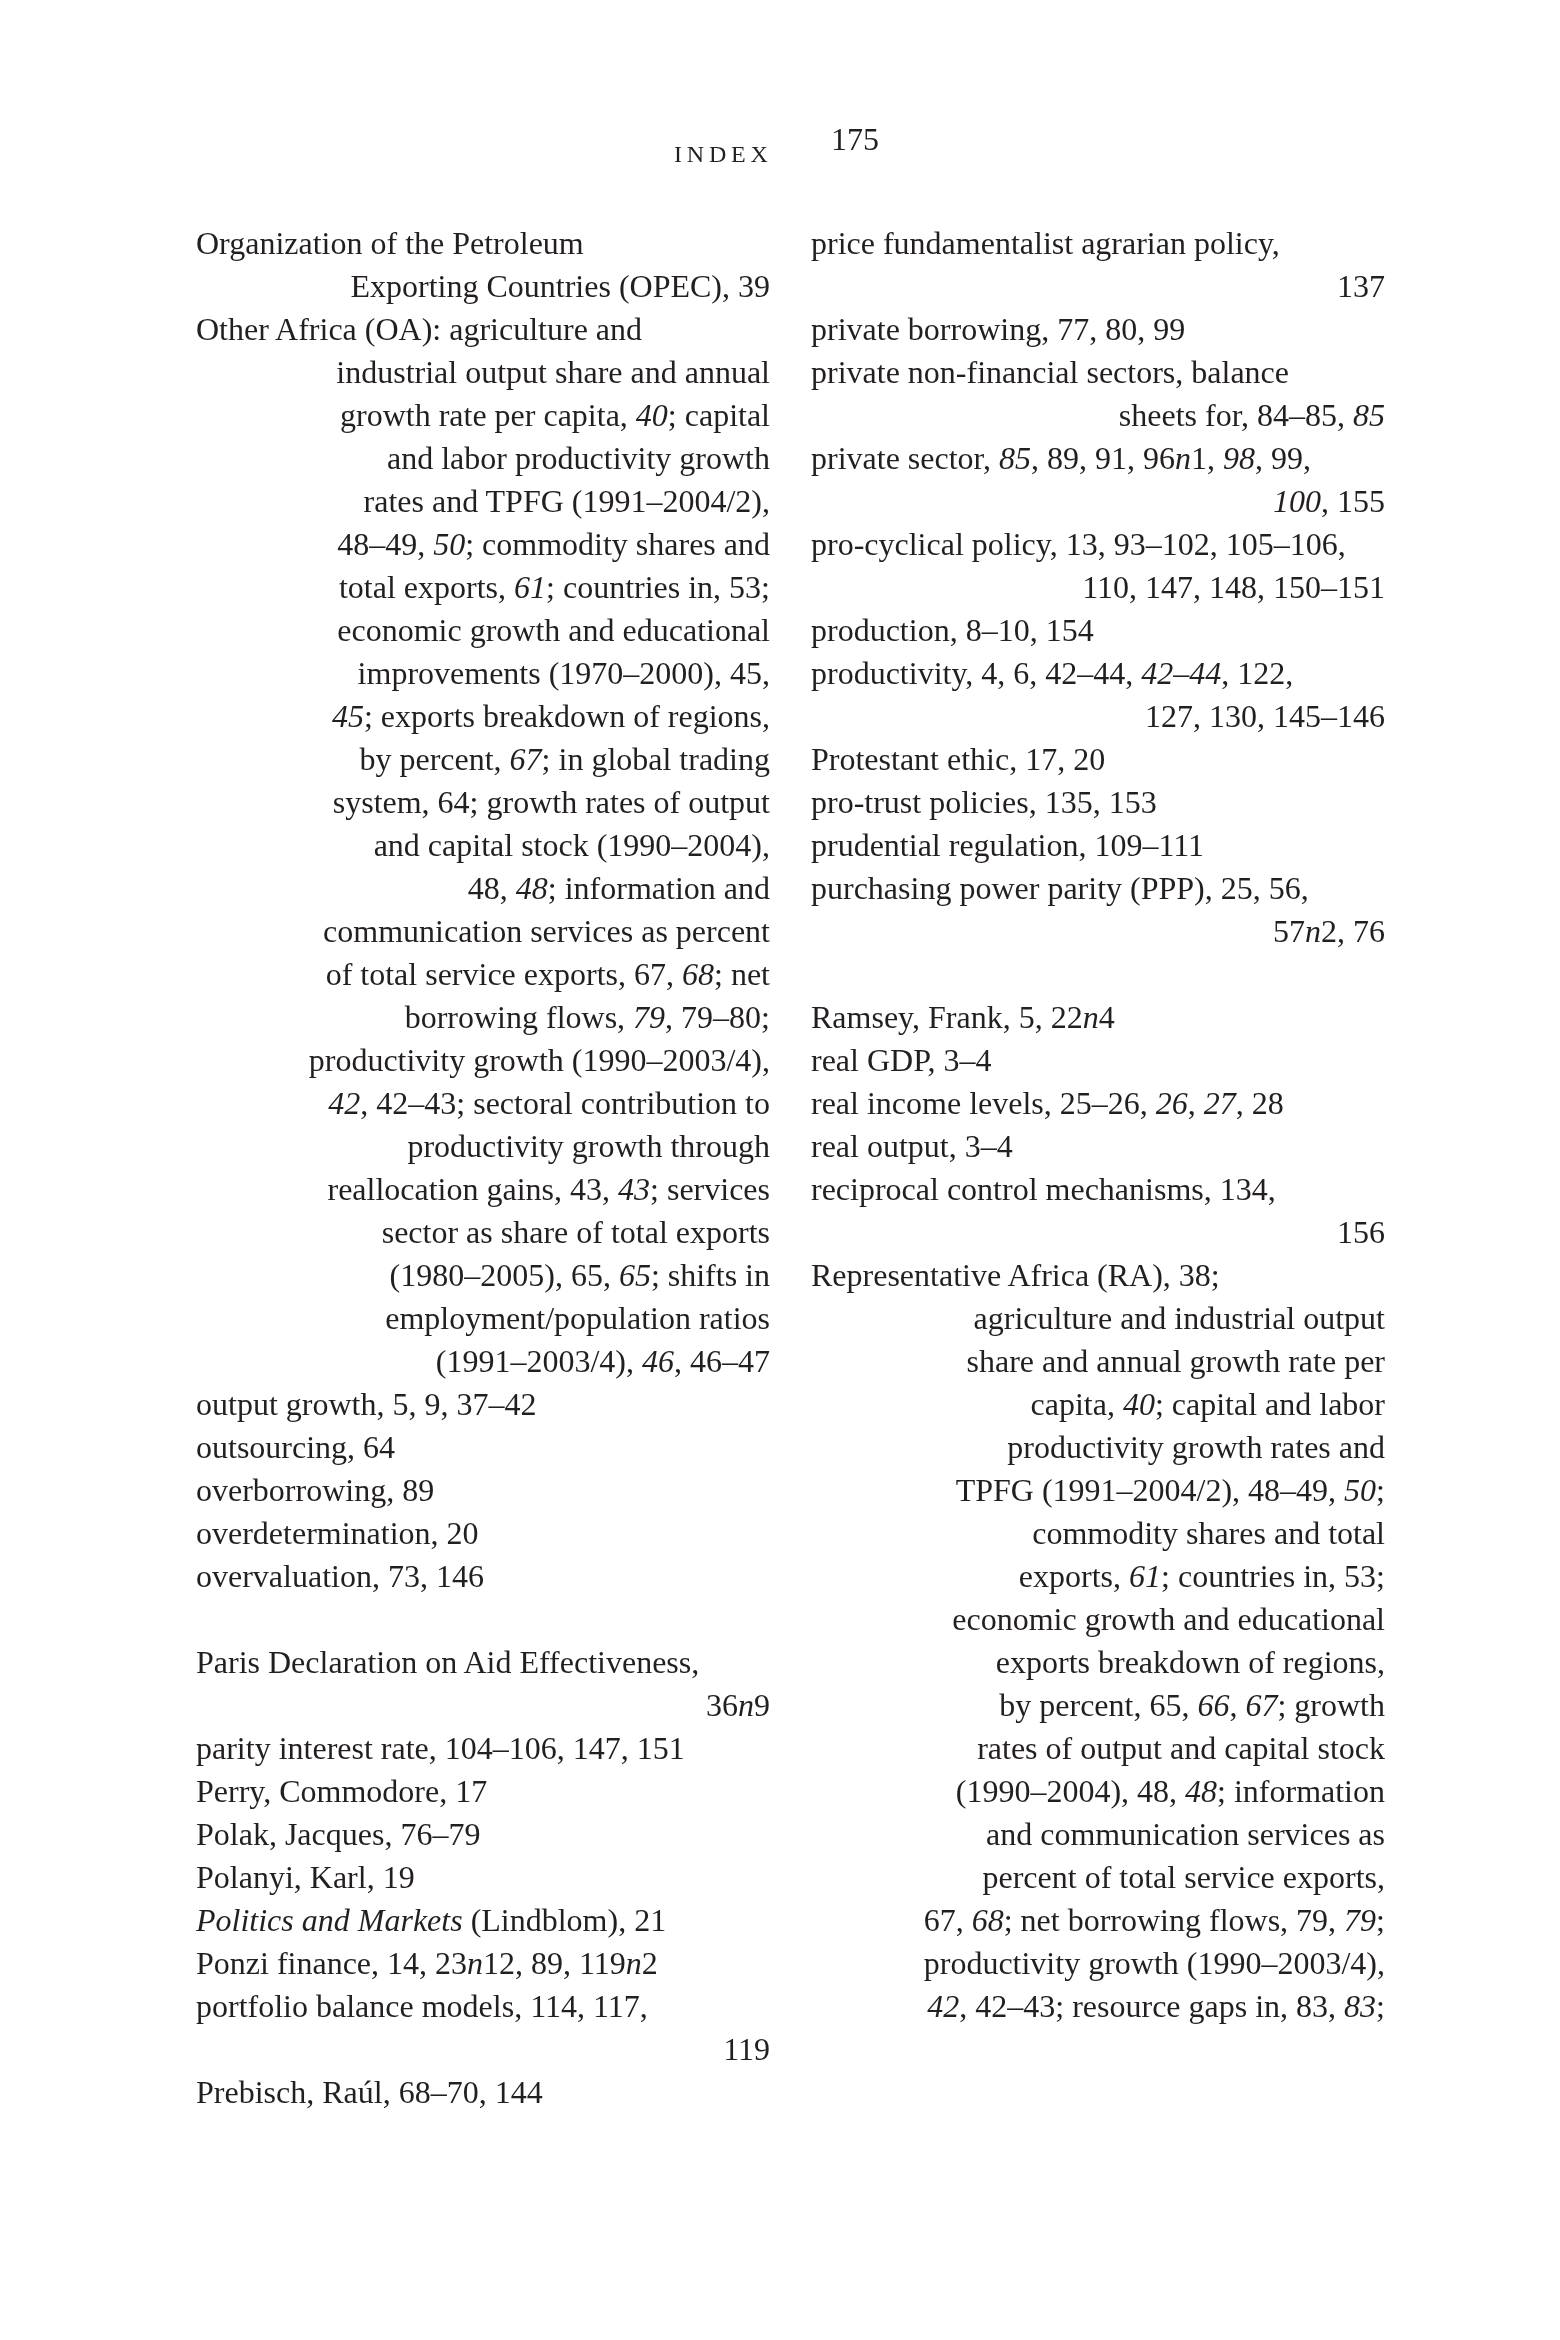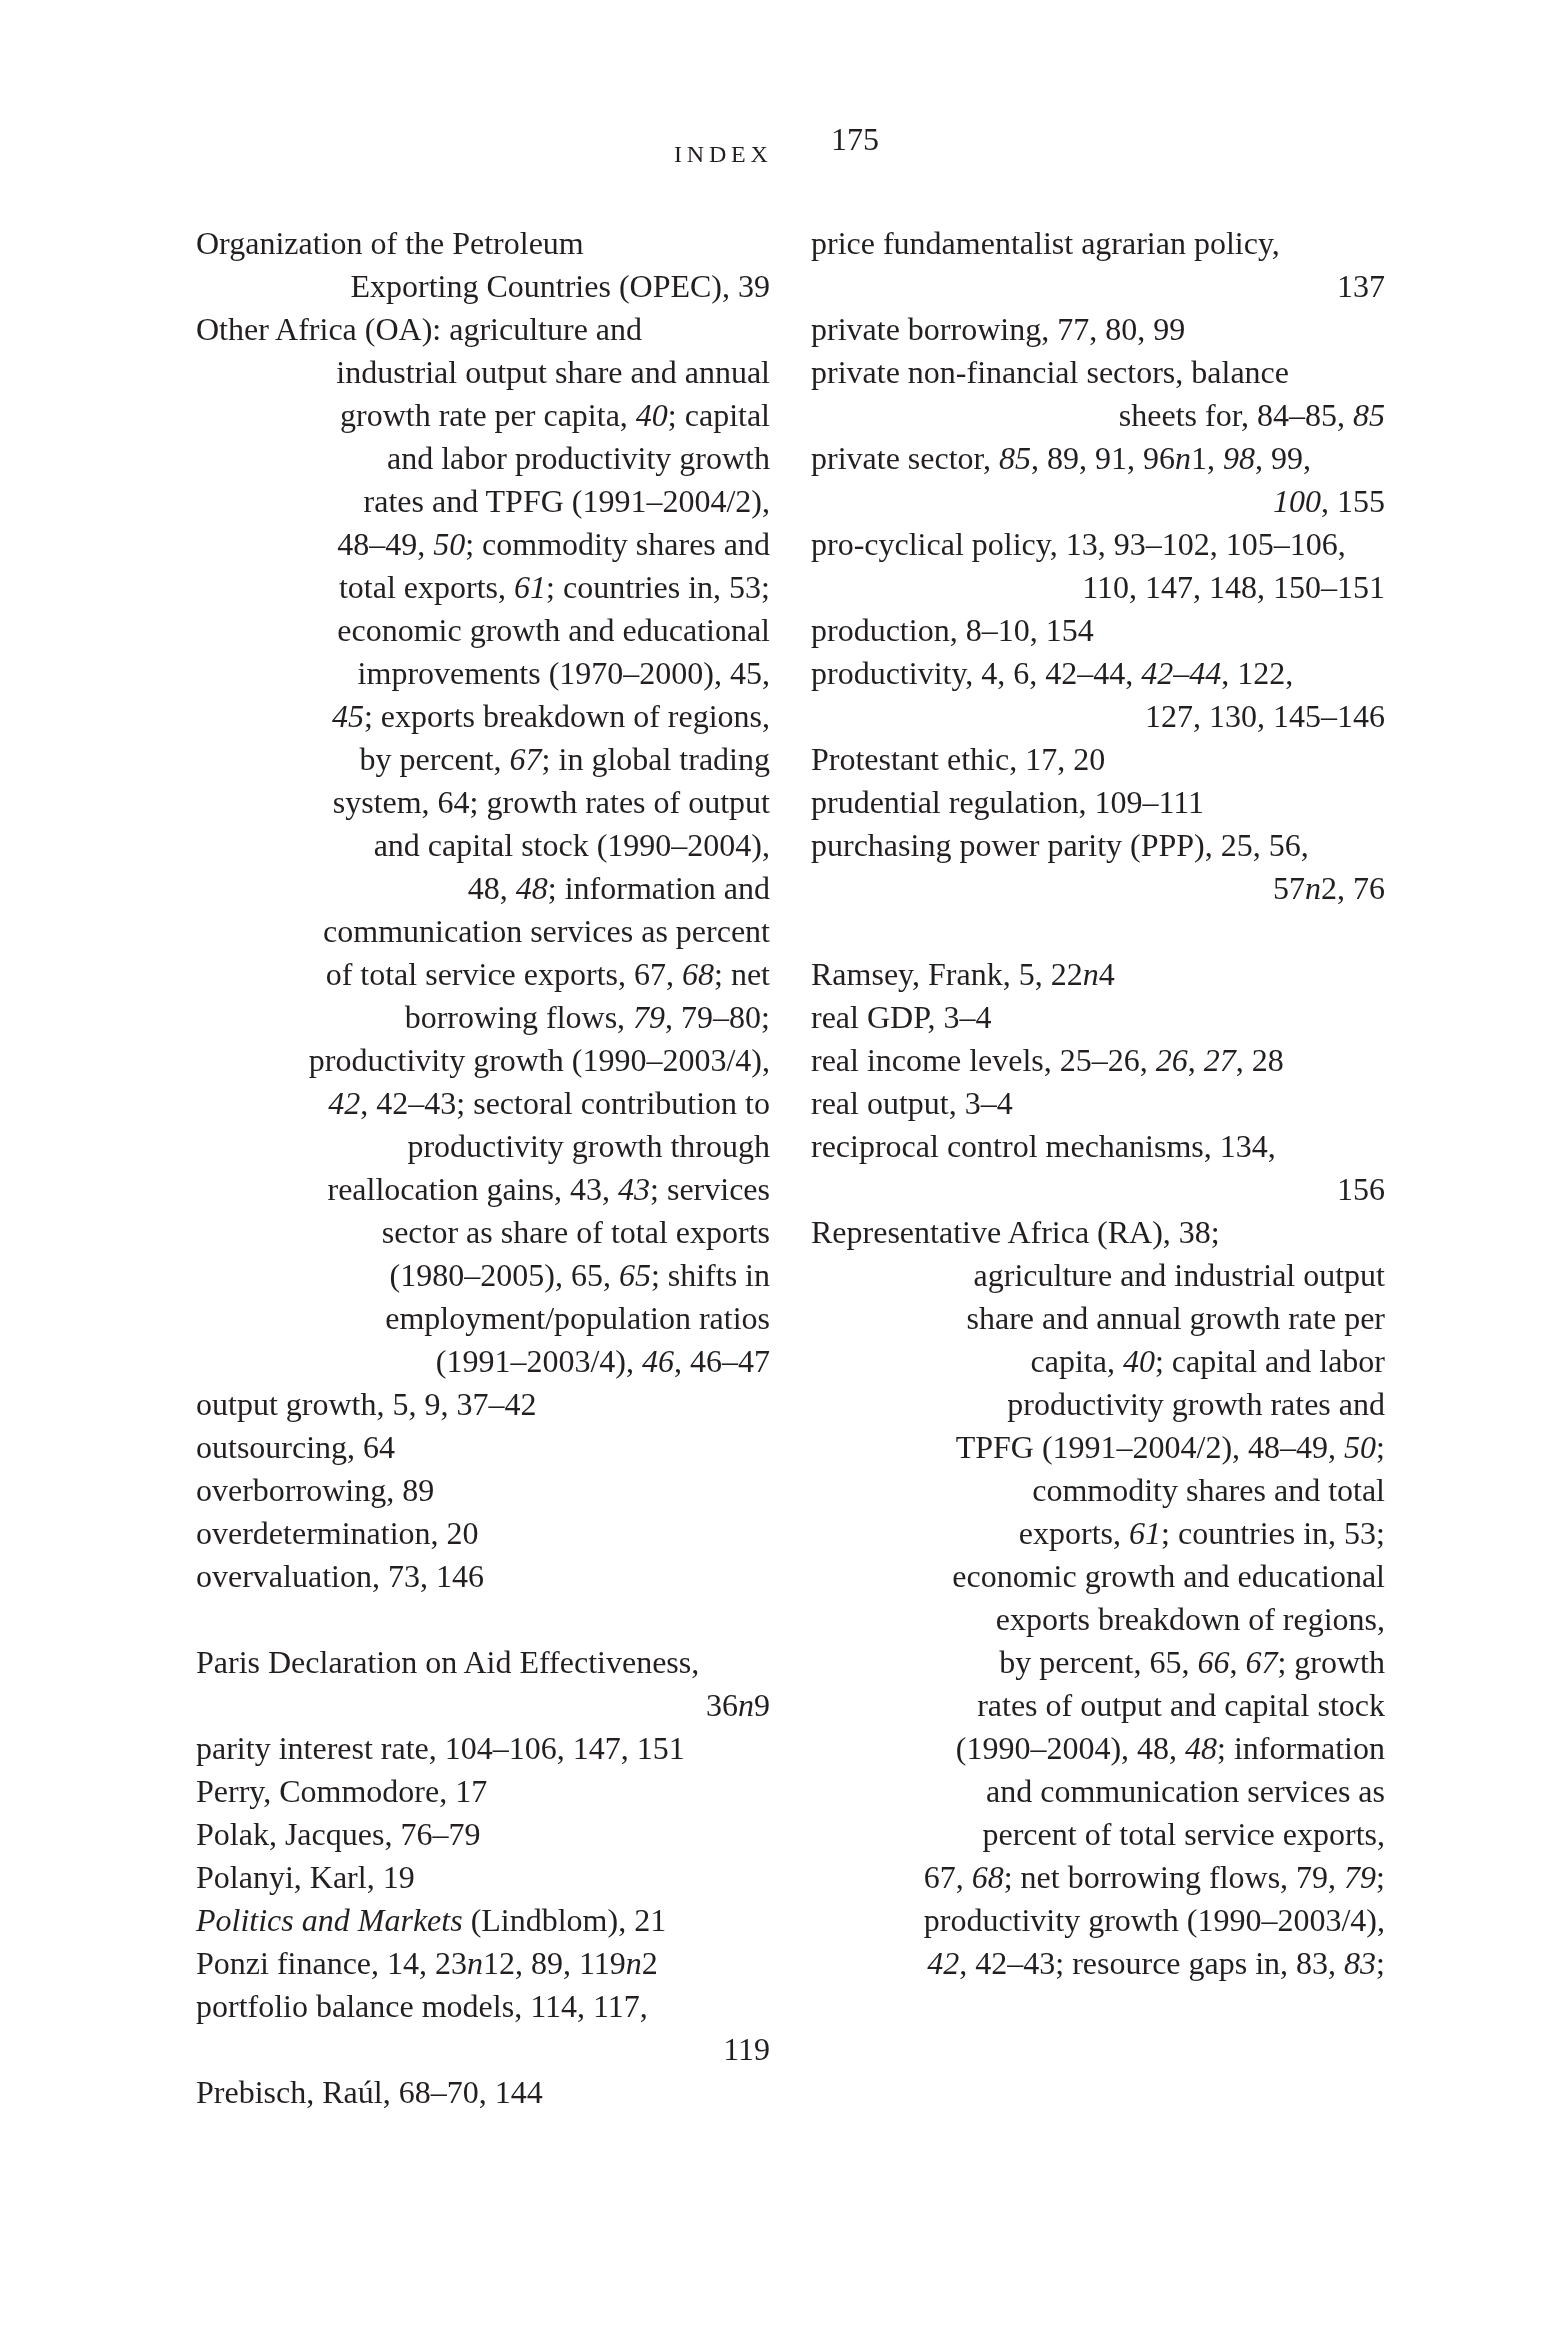--- a/index.html
+++ b/index.html
@@ -77,20 +77,21 @@
     <div class="line"><span>private non-financial sectors, balance</span></div>
     <div class="line indent"><span>sheets for, 84–85, </span><span class="it">85</span></div>
     <div class="line"><span>private sector, </span><span class="it">85</span><span>, 89, 91, 96</span><span class="it">n</span><span>1, </span><span class="it">98</span><span>, 99,</span></div>
     <div class="line indent"><span class="it">100</span><span>, 155</span></div>
     <div class="line"><span>pro-cyclical policy, 13, 93–102, 105–106,</span></div>
     <div class="line indent"><span>110, 147, 148, 150–151</span></div>
     <div class="line"><span>production, 8–10, 154</span></div>
     <div class="line"><span>productivity, 4, 6, 42–44, </span><span class="it">42–44</span><span>, 122,</span></div>
     <div class="line indent"><span>127, 130, 145–146</span></div>
     <div class="line"><span>Protestant ethic, 17, 20</span></div>
+    <div class="line"><span>pro-trust policies, 135, 153</span></div>
     <div class="line"><span>prudential regulation, 109–111</span></div>
     <div class="line"><span>purchasing power parity (PPP), 25, 56,</span></div>
     <div class="line indent"><span>57</span><span class="it">n</span><span>2, 76</span></div>
     <div class="line blank"></div>
     <div class="line"><span>Ramsey, Frank, 5, 22</span><span class="it">n</span><span>4</span></div>
     <div class="line"><span>real GDP, 3–4</span></div>
     <div class="line"><span>real income levels, 25–26, </span><span class="it">26</span><span>, </span><span class="it">27</span><span>, 28</span></div>
     <div class="line"><span>real output, 3–4</span></div>
     <div class="line"><span>reciprocal control mechanisms, 134,</span></div>
     <div class="line indent"><span>156</span></div>

